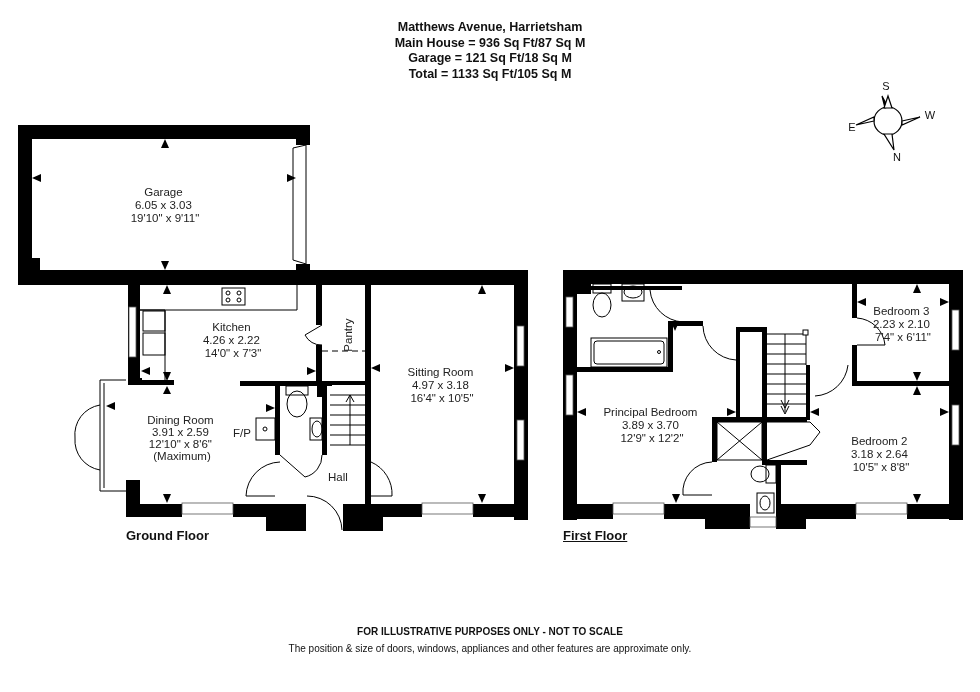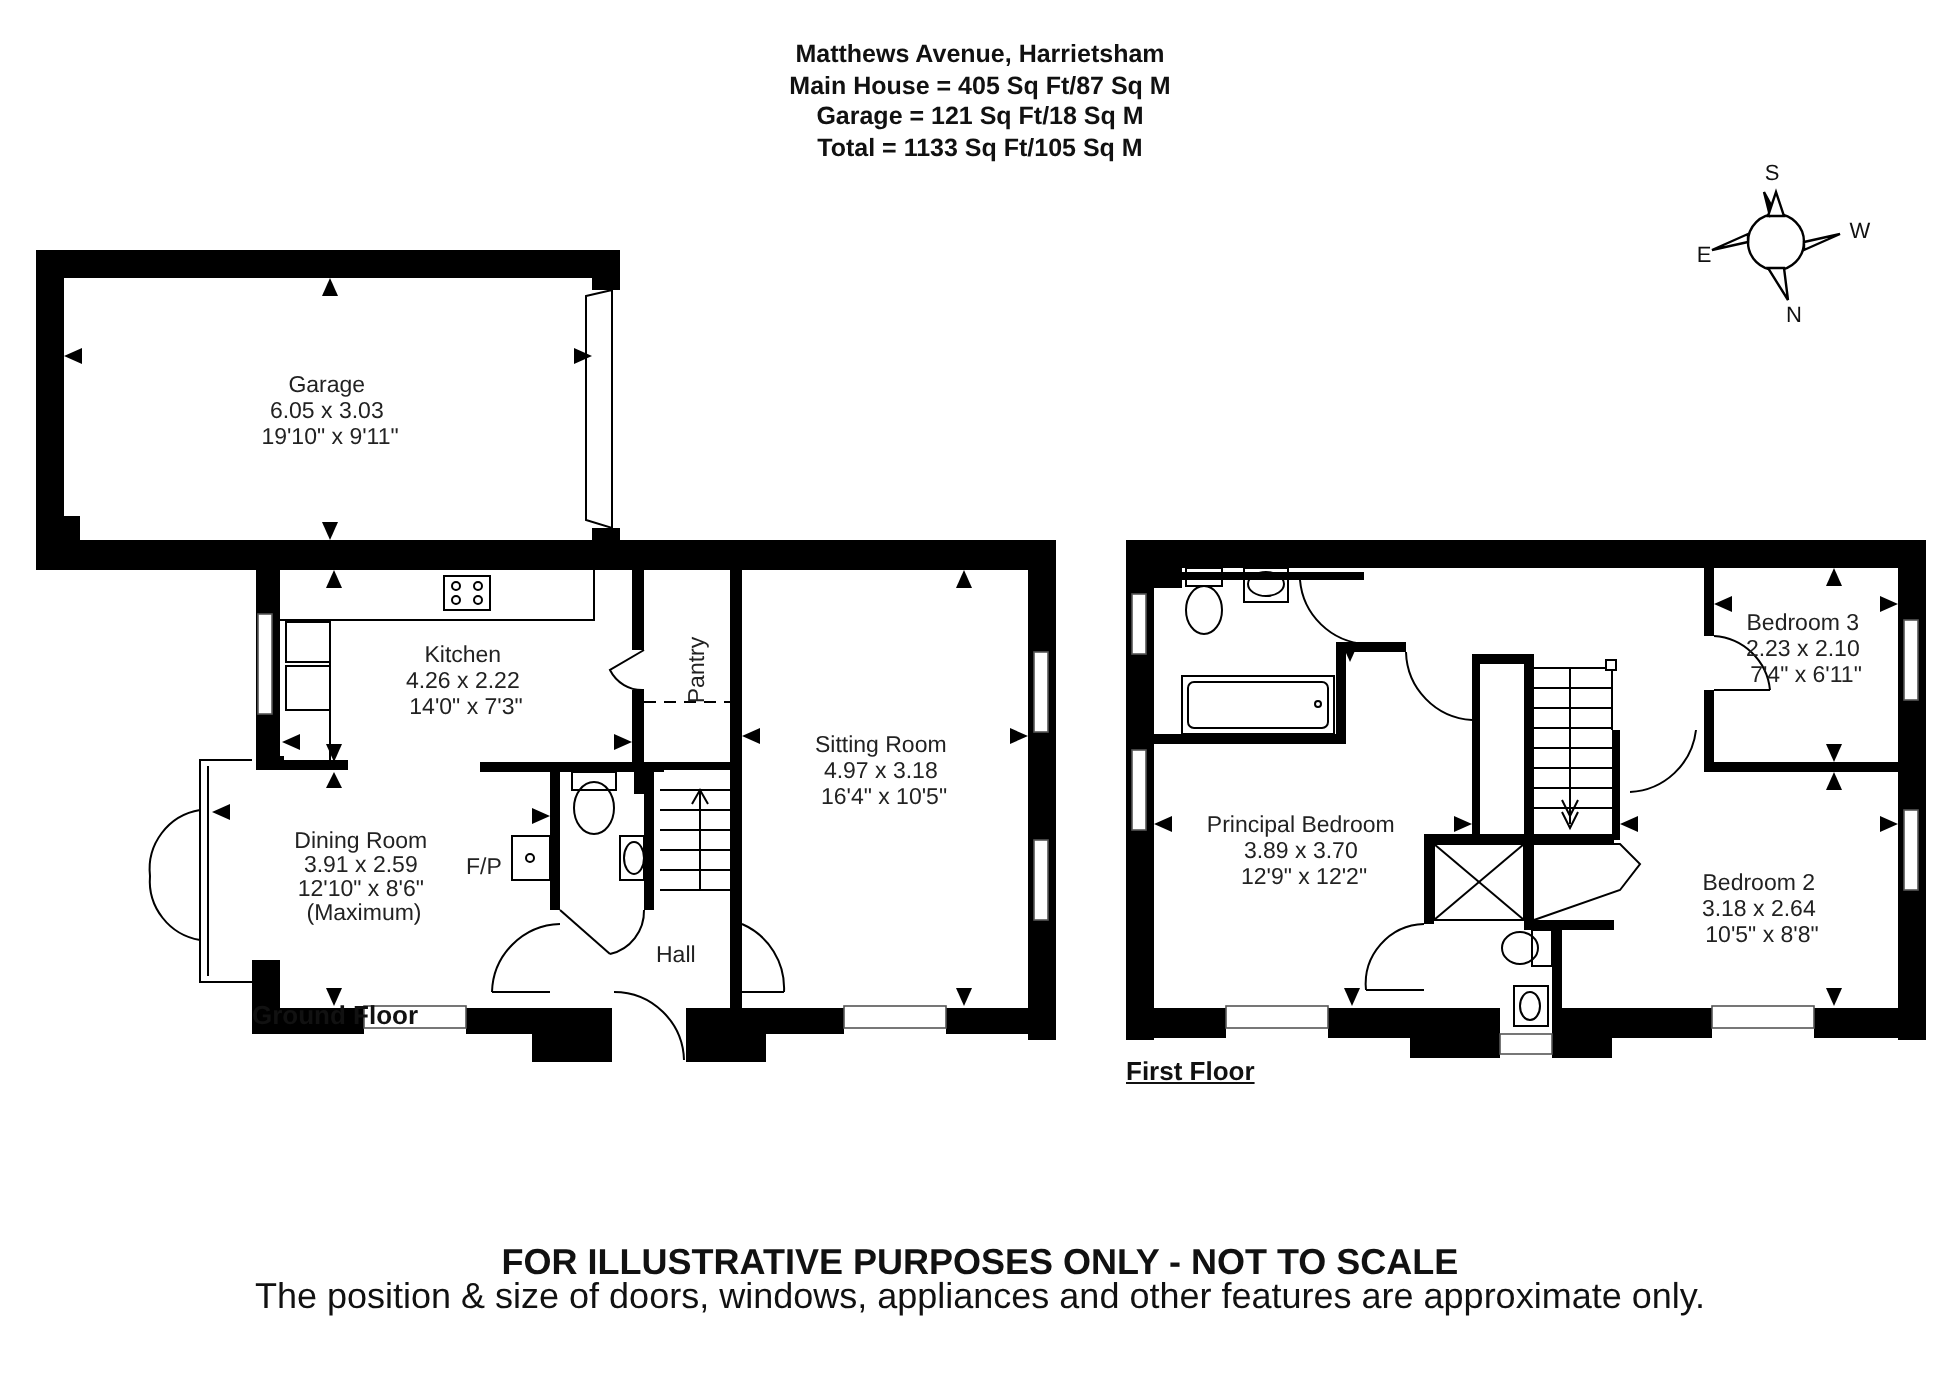--- a/index.html
+++ b/index.html
@@ -2,35 +2,35 @@
 <html><head>
 <meta charset="utf-8">
 <style>
   html, body { margin: 0; padding: 0; background: #ffffff; }
   body { width: 980px; height: 692px; position: relative; overflow: hidden;
          font-family: "Liberation Sans", sans-serif; color: #111; }
   .header { position: absolute; left: 0; top: 20px; width: 980px; text-align: center;
             font-weight: bold; font-size: 12.5px; line-height: 15.5px; }
   .header div { white-space: nowrap; }
   .footer { position: absolute; left: 0; top: 623px; width: 980px; text-align: center;
-            font-size: 18px; line-height: 17px; }
+            font-size: 10px; line-height: 17px; }
   .footer .disclaimer { font-weight: bold; }
   .floor-label { position: absolute; font-weight: bold; font-size: 13px; }
   svg { position: absolute; left: 0; top: 0; }
   .room-label { font-family: "Liberation Sans", sans-serif; font-size: 11.5px; fill: #222; }
   .wall { fill: #000; }
   .thin { fill: none; stroke: #000; stroke-width: 1; }
   .win { fill: #fff; stroke: #555; stroke-width: 0.8; }
 </style>
 </head>
 <body>
 
 <div class="header">
   <div>Matthews Avenue, Harrietsham</div>
-  <div>Main House = 405 Sq Ft/87 Sq M</div>
+  <div>Main House = 936 Sq Ft/87 Sq M</div>
   <div>Garage = 121 Sq Ft/18 Sq M</div>
   <div>Total = 1133 Sq Ft/105 Sq M</div>
 </div>
 
 <svg width="980" height="692" viewBox="0 0 980 692">
 
   <g stroke="#000" stroke-width="1.2" fill="#fff">
     <circle cx="888" cy="121" r="14"></circle>
     <polygon points="888,107 882,96 885,108" fill="#000"></polygon>
     <polygon points="884,108 888,96 892,108"></polygon>
@@ -291,19 +291,19 @@
       <tspan x="881" dy="13">10'5" x 8'8"</tspan>
     </text>
     <text class="room-label" text-anchor="middle" x="903" y="315">
       <tspan x="903" dy="0">Bedroom 3</tspan>
       <tspan x="903" dy="13">2.23 x 2.10</tspan>
       <tspan x="903" dy="13">7'4" x 6'11"</tspan>
     </text>
   </g>
 </svg>
 
-<div class="floor-label" style="left:126px; top:500px;">Ground Floor</div>
+<div class="floor-label" style="left:126px; top:528px;">Ground Floor</div>
 <div class="floor-label" style="left:563px; top:528px;text-decoration:underline;">First Floor</div>
 
 <div class="footer">
   <div class="disclaimer">FOR ILLUSTRATIVE PURPOSES ONLY - NOT TO SCALE</div>
   <div>The position &amp; size of doors, windows, appliances and other features are approximate only.</div>
 </div>
 
 </body></html>

